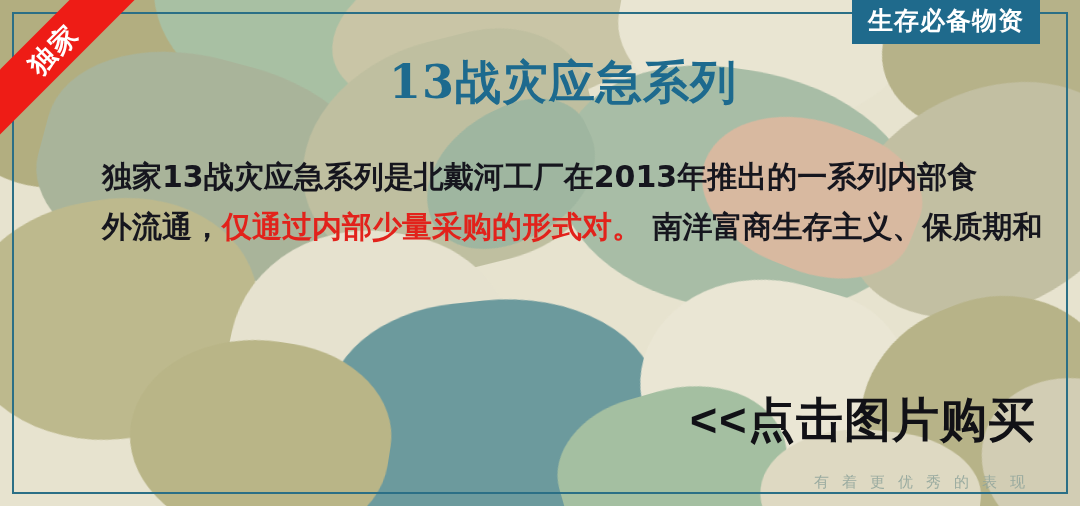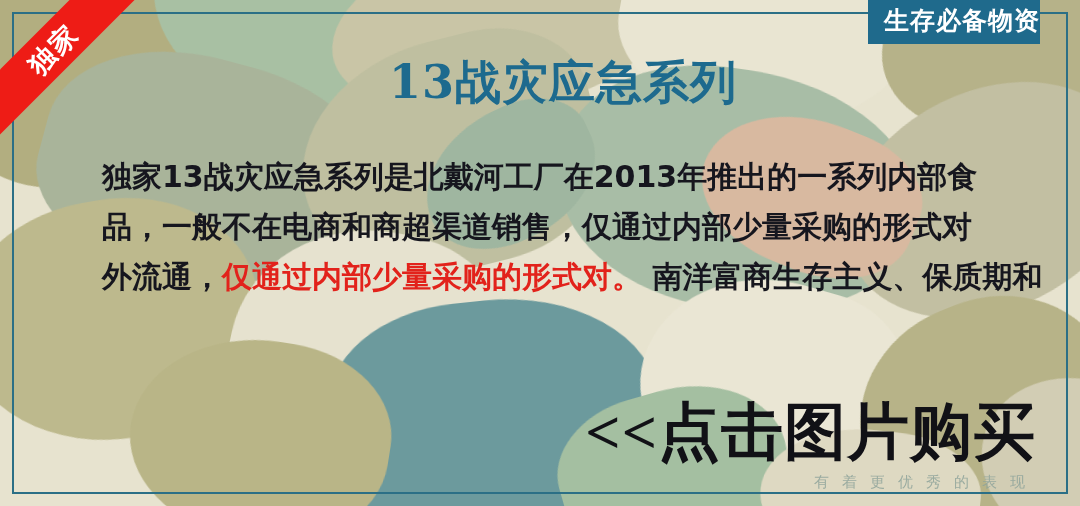--- a/index.html
+++ b/index.html
@@ -76,21 +76,21 @@
     line-height: 1;
     white-space: nowrap;
   }
 
   
   .badge {
     position: absolute;
     right: 40px;
     top: 0;
     background: #1f6a8c;
-    padding: 7px 0 9px 16px;
+    padding: 7px 16px 9px 16px;
     box-sizing: border-box;
   }
   .badge-text {
     color: #ffffff;
     font-size: 25px;
     font-weight: bold;
     letter-spacing: 1px;
     line-height: 1.1;
     white-space: nowrap;
     font-family: "DejaVu Sans", "Liberation Sans", sans-serif;
@@ -133,26 +133,26 @@
   .hl {
     color: #e2221b;
   }
 
   
   .cta {
     position: absolute;
     right: 44px;
     top: 398px;
     color: #111116;
-    font-size: 62px;
+    font-size: 47px;
     font-weight: bold;
     letter-spacing: 1px;
     line-height: 1.1;
     white-space: nowrap;
-    font-family: Liberation Serif, serif;
+    font-family: Liberation Mono, monospace;
   }
 
   
   .watermark {
     position: absolute;
     right: 42px;
     bottom: 14px;
     color: #8fa49b;
     font-size: 15px;
     letter-spacing: 13px;
@@ -198,21 +198,20 @@
   </div>
 
   <div class="badge">
     <span class="badge-text">生存必备物资</span>
   </div>
 
   <div class="title">13战灾应急系列</div>
 
   <div class="body-block" id="body-block">
       <div class="body-line"><span>独家13战灾应急系列是北戴河工厂在2013年推出的一系列内部食</span></div>
-      <div class="body-line"><span>品，一般不在电商和商超渠道销售，仅通过内部少量采购的形式对</span></div>
       <div class="body-line"><span>外流通，</span><span class="hl">仅通过内部少量采购的形式对。</span><span> 南洋富商生存主义、保质期和</span></div>
     </div>
 
   <div class="cta">&lt;&lt;点击图片购买</div>
 
   <div class="watermark">有着更优秀的表现</div>
 
 </div>
 
 </body></html>

